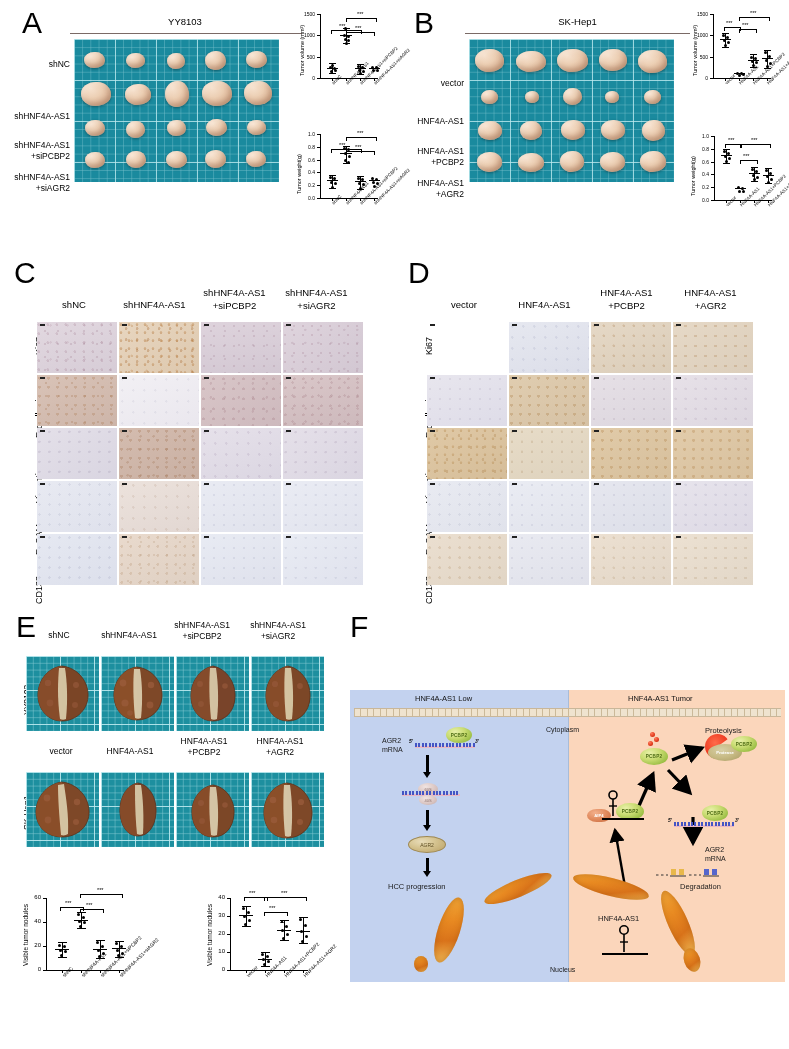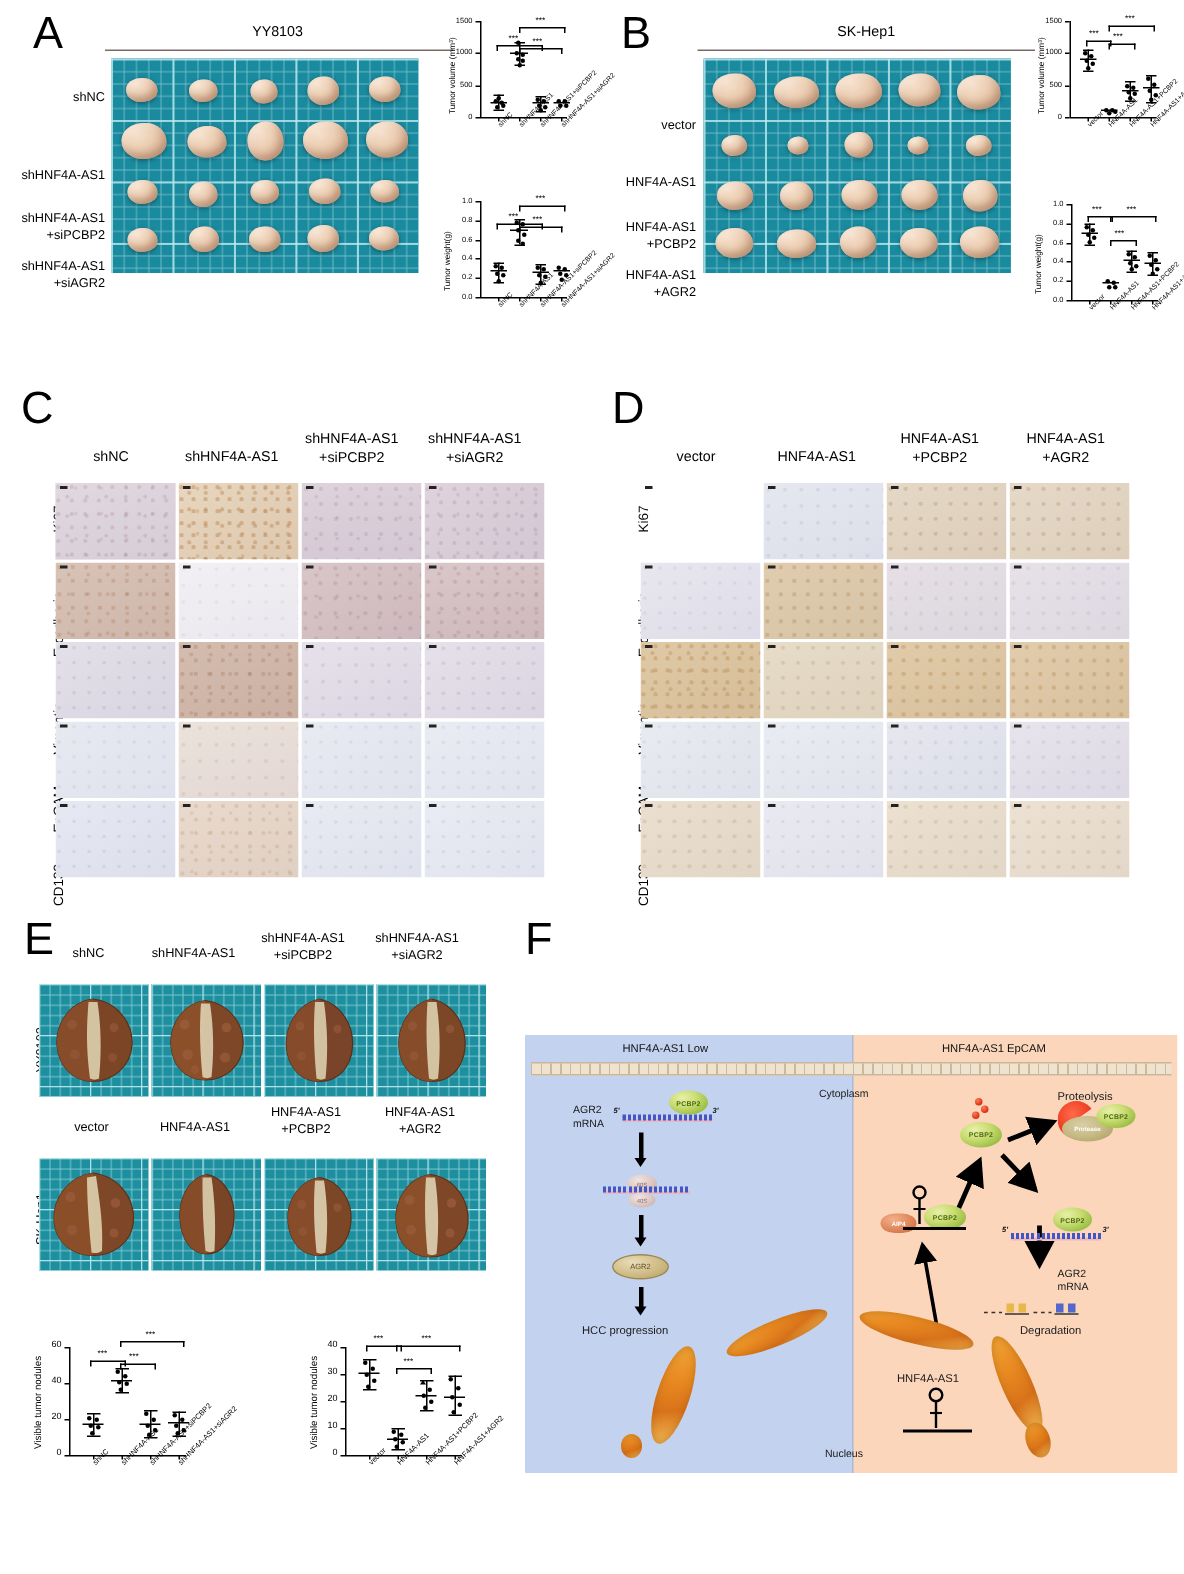--- a/index.html
+++ b/index.html
@@ -1134,21 +1134,21 @@
 </div>
 
 <div class="panel-letter" style="left:350px; top:612px;">F</div>
 
 <div class="sch" style="left:350px; top:690px; width:435px; height:292px;">
   <div class="sch-left" style="width:218px;"></div>
   <div class="sch-right" style="width:217px;"></div>
   <div class="divider-line" style="left:218px; top:0; height:292px;"></div>
 
   <div class="sch-head" style="left:65px; top:4px;">HNF4A-AS1 Low</div>
-  <div class="sch-head" style="left:278px; top:4px;">HNF4A-AS1 EpCAM</div>
+  <div class="sch-head" style="left:278px; top:4px;">HNF4A-AS1 Tumor</div>
 
   <div class="membrane" style="left:4px; top:18px; width:427px; height:9px;">
     <div class="lip"></div>
   </div>
 
   <div class="sch-label" style="left:196px; top:36px;">Cytoplasm</div>
   <div class="sch-label" style="left:200px; top:276px;">Nucleus</div>
 
   <div class="sch-label" style="left:32px; top:46px; line-height:9px;">
     <div>AGR2</div>

